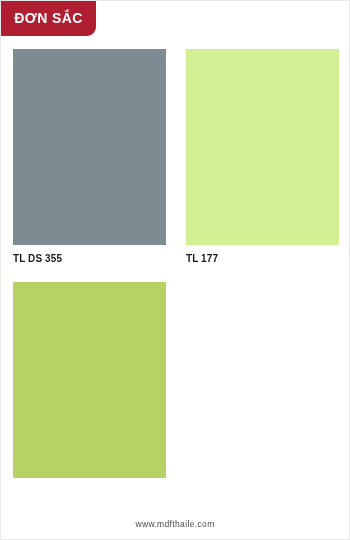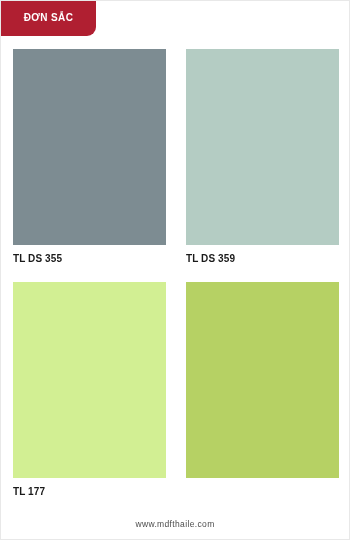--- a/index.html
+++ b/index.html
@@ -34,21 +34,21 @@
     background: #b01f31;
     border-bottom-right-radius: 9px;
     display: flex;
     align-items: center;
     justify-content: center;
     box-sizing: border-box;
     padding-bottom: 1px;
   }
   .badge-text {
     color: #ffffff;
-    font-size: 10px;
+    font-size: 14px;
     font-weight: bold;
     letter-spacing: 0.4px;
     white-space: nowrap;
     line-height: 1;
   }
 
   
   .grid {
     position: absolute;
     left: 12px;
@@ -102,24 +102,20 @@
     <span class="badge-text" style="color: rgb(255, 255, 255);">ĐƠN SẮC</span>
   </div>
 
   <div class="grid">
 
     <div class="cell">
       <span class="swatch" style="background: rgb(125, 140, 146);"></span>
       <span class="swatch-label" style="color: rgb(26, 26, 26);">TL DS 355</span>
     </div>
 
-    <div class="cell">
-      <span class="swatch" style="background: rgb(180, 204, 195);"></span>
-      <span class="swatch-label" style="color: rgb(26, 26, 26);">TL DS 359</span>
-    </div>
 
     <div class="cell">
       <span class="swatch" style="background: rgb(210, 239, 147);"></span>
       <span class="swatch-label" style="color: rgb(26, 26, 26);">TL 177</span>
     </div>
 
     <div class="cell">
       <span class="swatch" style="background: rgb(182, 209, 100);"></span>
     </div>
 

